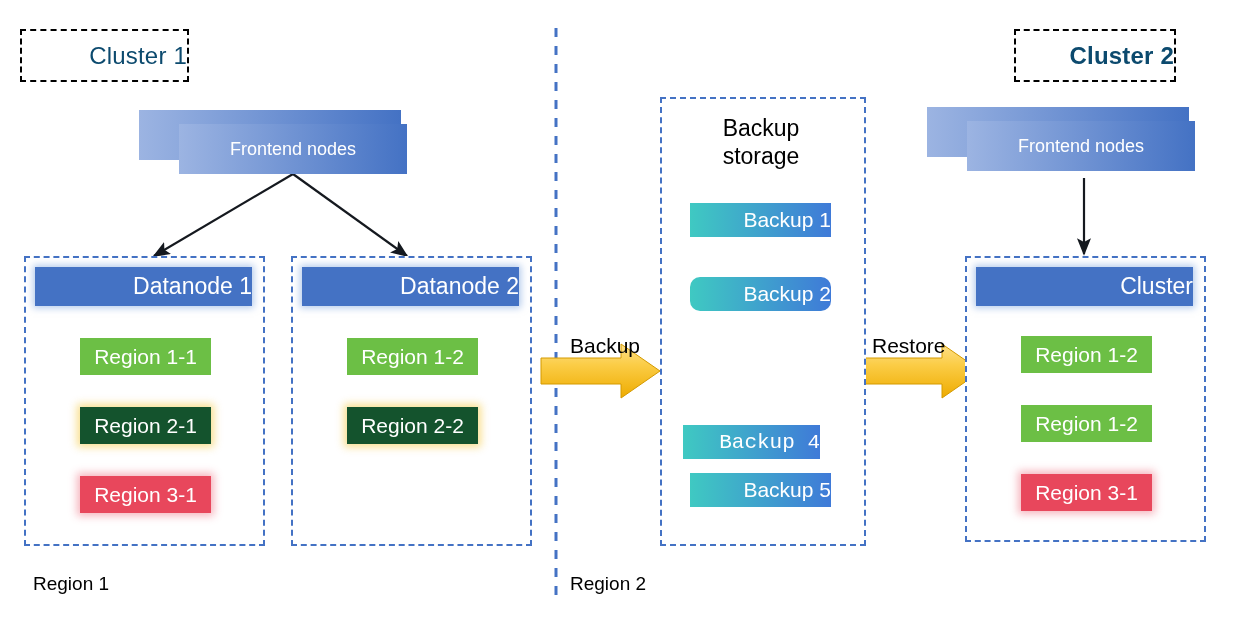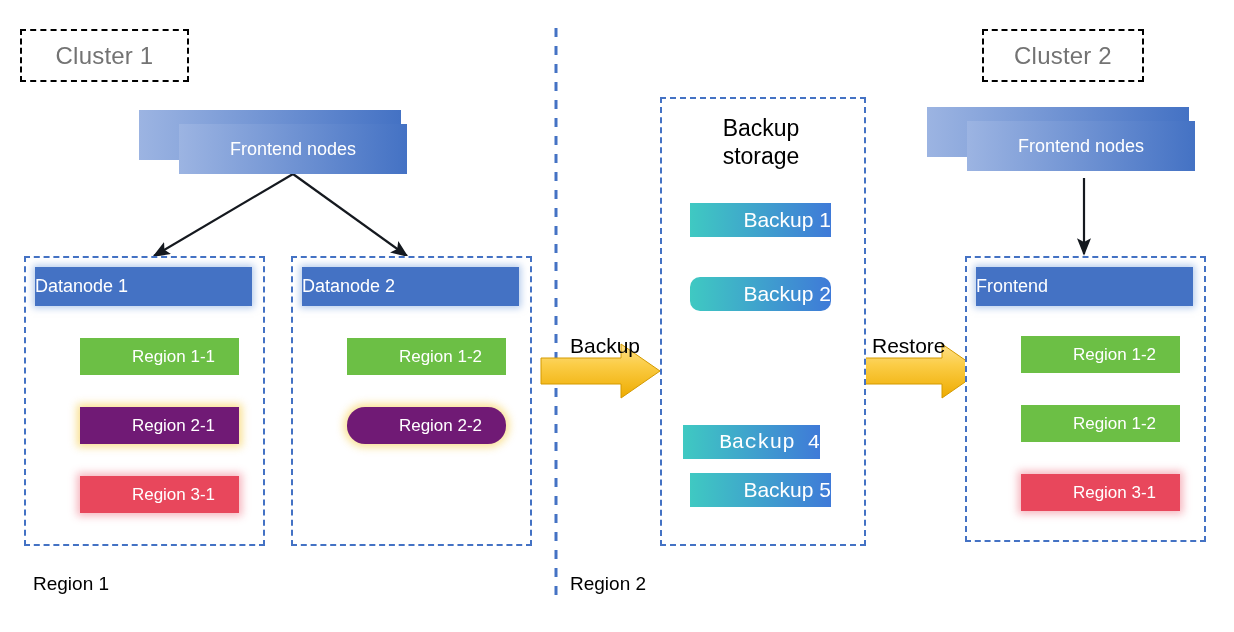--- a/index.html
+++ b/index.html
@@ -18,23 +18,23 @@
     overflow: hidden;
   }
   .abs { position: absolute; }
 
   
   .cluster-tag {
     border: 2px dashed #000000;
     background: #ffffff;
     display: flex;
     align-items: center;
-    justify-content: center;
+    justify-content: flex-end;
     font-size: 24px;
-    color: #737373;
+    color: #0c4a6e;
     letter-spacing: 0.2px;
   }
 
   
   .frontend-group { }
   .fe-back {
     background: linear-gradient(to right, #9cb4e2 0%, #4472c4 100%);
   }
   .fe-front {
     background: linear-gradient(to right, #9cb4e2 0%, #4472c4 100%);
@@ -49,40 +49,39 @@
   
   .dashed-box {
     border: 2px dashed #4472c4;
     background: #ffffff;
   }
 
   
   .datanode-header {
     background: #4472c4;
     color: #ffffff;
-    font-size: 18px;
-    display: flex;
-    align-items: center;
-    justify-content: flex-start;
+    font-size: 23px;
+    display: flex;
+    align-items: center;
+    justify-content: flex-end;
     box-shadow: 0 0 7px 2px rgba(120,160,220,0.55);
     white-space: nowrap;
   }
 
   
   .region-chip {
     color: #ffffff;
-    font-size: 17px;
+    font-size: 21px;
     display: flex;
     align-items: center;
     justify-content: center;
     white-space: nowrap;
-    padding-left: 28px;
   }
   .region-green  { background: #6cbf45; }
-  .region-yellow { background: #701a75; box-shadow: 0 0 8px 3px rgba(242,183,5,0.45); }
+  .region-yellow { background: #14532d; box-shadow: 0 0 8px 3px rgba(242,183,5,0.45); }
   .region-red    { background: #e8475c; box-shadow: 0 0 8px 3px rgba(232,71,92,0.40); }
 
   
   .backup-title {
     font-size: 23px;
     color: #000000;
     text-align: center;
     line-height: 1.22;
   }
   .backup-chip {
@@ -172,21 +171,21 @@
     </div>
   </div>
 
   <div class="abs dashed-box" style="left:291px; top:256px; width:237px; height:286px;">
     <div class="abs datanode-header" style="left:9px; top:9px; width:217px; height:39px;">
       <span>Datanode 2</span>
     </div>
     <div class="abs region-chip region-green" style="left:54px; top:80px; width:131px; height:37px;">
       <span>Region 1-2</span>
     </div>
-    <div class="abs region-chip region-yellow" style="left:54px; top:149px; width:131px; height:37px;border-radius:18px;">
+    <div class="abs region-chip region-yellow" style="left:54px; top:149px; width:131px; height:37px;">
       <span>Region 2-2</span>
     </div>
   </div>
 
   <div class="abs flow-label" style="left:570px; top:334px;">
     <span>Backup</span>
   </div>
 
   <div class="abs dashed-box" style="left:660px; top:97px; width:202px; height:445px;">
     <div class="abs backup-title" style="left:0px; top:15px; width:198px;">
@@ -204,34 +203,34 @@
     </div>
     <div class="abs backup-chip" style="left:28px; top:374px; width:141px; height:34px;">
       <span>Backup 5</span>
     </div>
   </div>
 
   <div class="abs flow-label" style="left:872px; top:334px;">
     <span>Restore</span>
   </div>
 
-  <div class="abs cluster-tag" style="left:982px; top:29px; width:158px; height:49px;">
+  <div class="abs cluster-tag" style="left:1014px; top:29px; width:158px; height:49px;font-weight:bold;">
     <span>Cluster 2</span>
   </div>
 
   <div class="abs frontend-group">
     <div class="abs fe-back" style="left:927px; top:107px; width:262px; height:50px;"></div>
     <div class="abs fe-front" style="left:967px; top:121px; width:228px; height:50px;">
       <span>Frontend nodes</span>
     </div>
   </div>
 
   <div class="abs dashed-box" style="left:965px; top:256px; width:237px; height:282px;">
     <div class="abs datanode-header" style="left:9px; top:9px; width:217px; height:39px;">
-      <span>Frontend</span>
+      <span>Cluster</span>
     </div>
     <div class="abs region-chip region-green" style="left:54px; top:78px; width:131px; height:37px;">
       <span>Region 1-2</span>
     </div>
     <div class="abs region-chip region-green" style="left:54px; top:147px; width:131px; height:37px;">
       <span>Region 1-2</span>
     </div>
     <div class="abs region-chip region-red" style="left:54px; top:216px; width:131px; height:37px;">
       <span>Region 3-1</span>
     </div>

